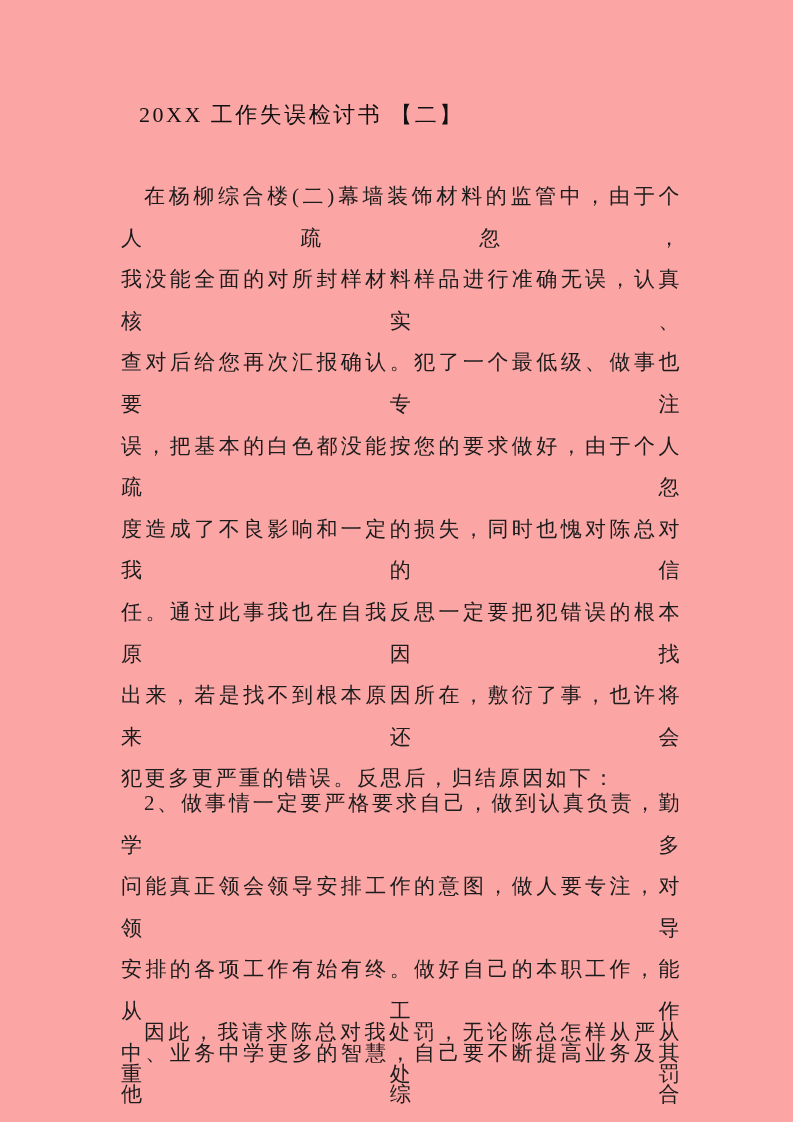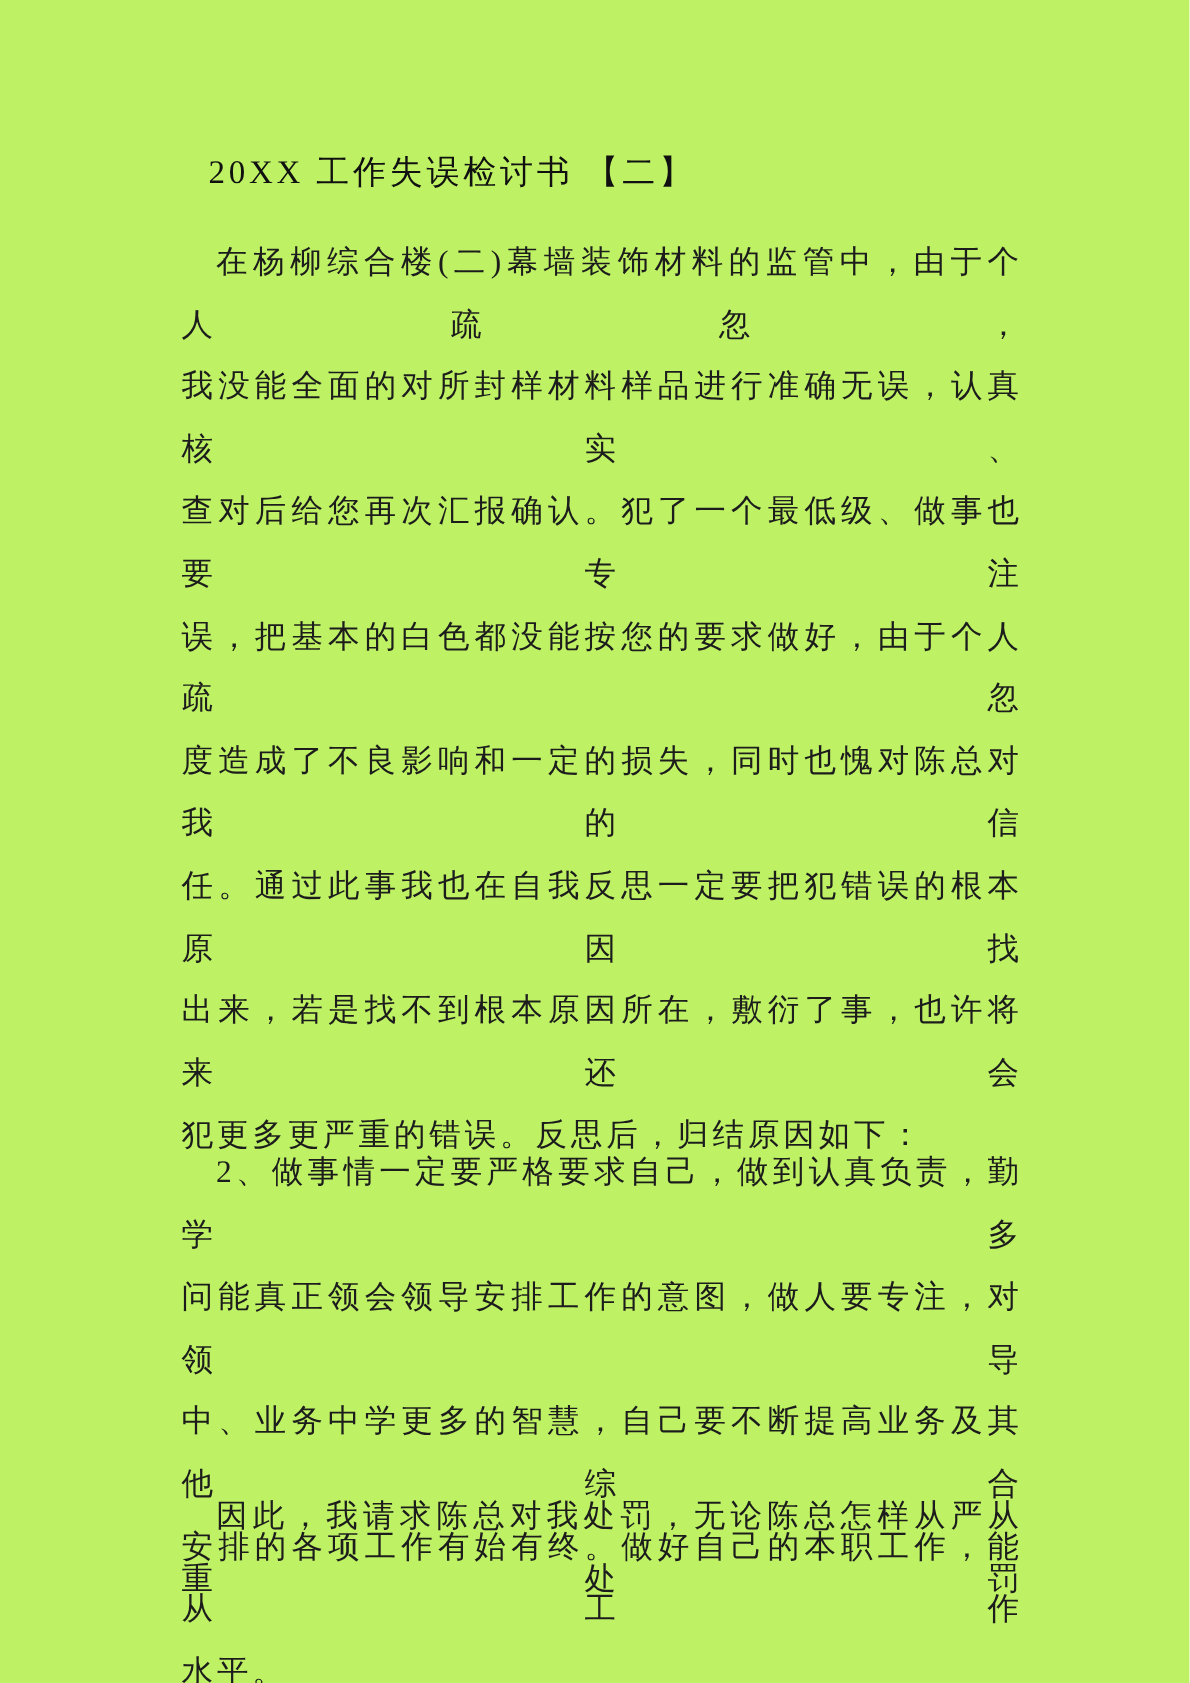--- a/index.html
+++ b/index.html
@@ -4,21 +4,21 @@
 <style>
   html, body {
     margin: 0;
     padding: 0;
     background: #ffffff;
   }
   .page {
     position: relative;
     width: 793px;
     height: 1122px;
-    background: #bef264;
+    background: #fca5a5;
     overflow: hidden;
     font-family: "Liberation Serif", "DejaVu Serif", serif;
     color: #1c1c1c;
   }
   .doc-title {
     position: absolute;
     left: 139px;
     top: 100px;
     font-size: 22px;
     letter-spacing: 2.5px;
@@ -42,20 +42,21 @@
     text-justify: inter-character;
   }
   .ln.just {
     text-align-last: justify;
   }
   .ln.endline {
     text-align-last: left;
   }
   .ln.indent {
     text-indent: 23px;
+    margin-top: 22px;
   }
 </style>
 </head>
 <body>
 
 <div class="page">
 
   <div class="doc-title">20XX 工作失误检讨书 【二】</div>
 
   <div class="para p1">
@@ -66,22 +67,22 @@
     <div class="ln just">度造成了不良影响和一定的损失，同时也愧对陈总对我的信</div>
     <div class="ln just">任。通过此事我也在自我反思一定要把犯错误的根本原因找</div>
     <div class="ln just">出来，若是找不到根本原因所在，敷衍了事，也许将来还会</div>
     <div class="ln endline">犯更多更严重的错误。反思后，归结原因如下：</div>
   </div>
 
 
   <div class="para p3">
     <div class="ln just indent">2、做事情一定要严格要求自己，做到认真负责，勤学多</div>
     <div class="ln just">问能真正领会领导安排工作的意图，做人要专注，对领导</div>
+    <div class="ln just">安排的各项工作有始有终。做好自己的本职工作，能从工作</div>
     <div class="ln just">中、业务中学更多的智慧，自己要不断提高业务及其他综合</div>
-    <div class="ln just">安排的各项工作有始有终。做好自己的本职工作，能从工作</div>
     <div class="ln endline">水平。</div>
   </div>
 
   <div class="para p4">
     <div class="ln just indent">因此，我请求陈总对我处罚，无论陈总怎样从严从重处罚</div>
   </div>
 
 </div>
 
 </body></html>

